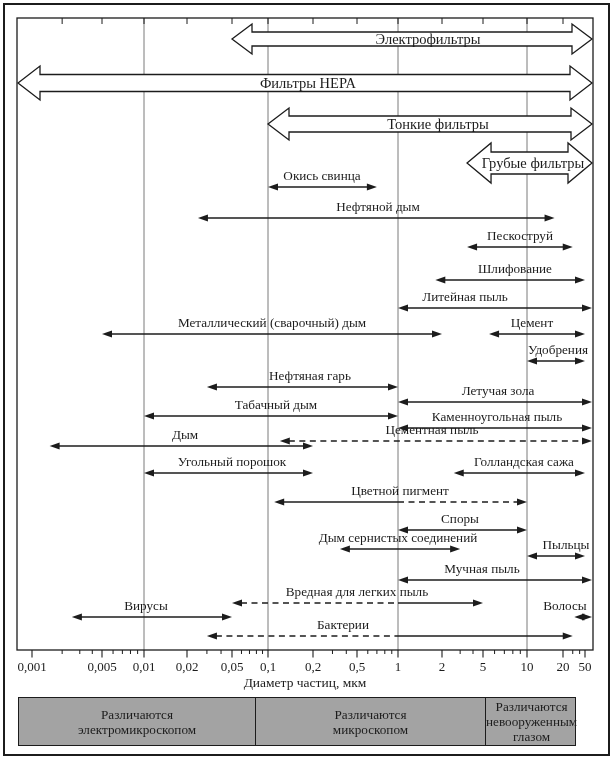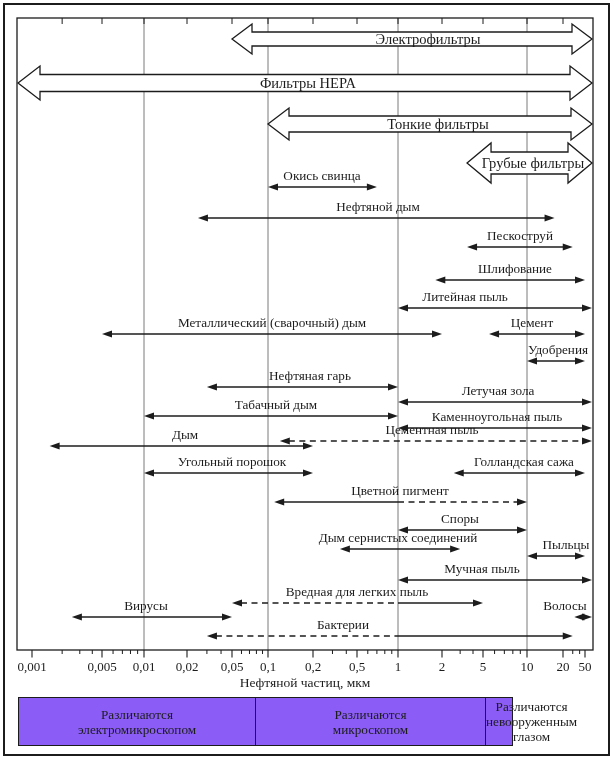--- a/index.html
+++ b/index.html
@@ -1,22 +1,22 @@
 <!DOCTYPE html>
 <html><head>
 <meta charset="utf-8">
 <style>
   html,body{margin:0;padding:0;background:#e8e8e8;}
   .canvas{position:relative;width:613px;height:759px;background:#ffffff;font-family:"Liberation Serif",serif;overflow:hidden;}
   .canvas svg{position:absolute;left:0;top:0;}
   .canvas svg text{font-family:"Liberation Serif",serif;fill:#1c1c1c;}
   .axis-title{position:absolute;left:17px;top:675px;width:576px;text-align:center;
               font-size:13.5px;color:#1c1c1c;}
-  .legend{position:absolute;left:18px;top:697px;width:495px;height:49px;display:flex;
-          border:1.4px solid #1c1c1c;box-sizing:border-box;background:#8b5cf6;}
+  .legend{position:absolute;left:18px;top:697px;width:558px;height:49px;display:flex;
+          border:1.4px solid #1c1c1c;box-sizing:border-box;background:#a3a3a3;}
   .legend .cell{display:flex;align-items:center;justify-content:center;text-align:center;
                 font-size:13.2px;line-height:15px;white-space:pre-line;color:#1c1c1c;
                 box-sizing:border-box;height:100%;}
   .legend .c1{flex:0 0 236px;}
   .legend .c2{flex:0 0 230px;border-left:1.4px solid #1c1c1c;}
   .legend .c3{flex:1 1 auto;border-left:1.4px solid #1c1c1c;}
 </style>
 </head>
 <body>
 
@@ -202,21 +202,21 @@
       <polygon points="574.2847150841053,617 584.2847150841053,613.5 584.2847150841053,620.5" fill="#1c1c1c"></polygon>
       <polygon points="592,617 582,613.5 582,620.5" fill="#1c1c1c"></polygon>
       <text x="565" y="610" font-size="13.2px" text-anchor="middle">Волосы</text>
       <line x1="215.91281722073919" y1="636" x2="398" y2="636" stroke="#1c1c1c" stroke-width="1.3" stroke-dasharray="6,4.5"></line>
       <line x1="398" y1="636" x2="563.7351550856947" y2="636" stroke="#1c1c1c" stroke-width="1.3"></line>
       <polygon points="206.91281722073919,636 216.91281722073919,632.5 216.91281722073919,639.5" fill="#1c1c1c"></polygon>
       <polygon points="572.7351550856947,636 562.7351550856947,632.5 562.7351550856947,639.5" fill="#1c1c1c"></polygon>
       <text x="343" y="629" font-size="13.2px" text-anchor="middle">Бактерии</text>
     </svg>
 
-  <div class="axis-title">Нефтяной частиц, мкм</div>
+  <div class="axis-title">Диаметр частиц, мкм</div>
 
   <div class="legend">
     <div class="cell c1">Различаются
 электромикроскопом</div>
     <div class="cell c2">Различаются
 микроскопом</div>
     <div class="cell c3">Различаются
 невооруженным
 глазом</div>
   </div>

